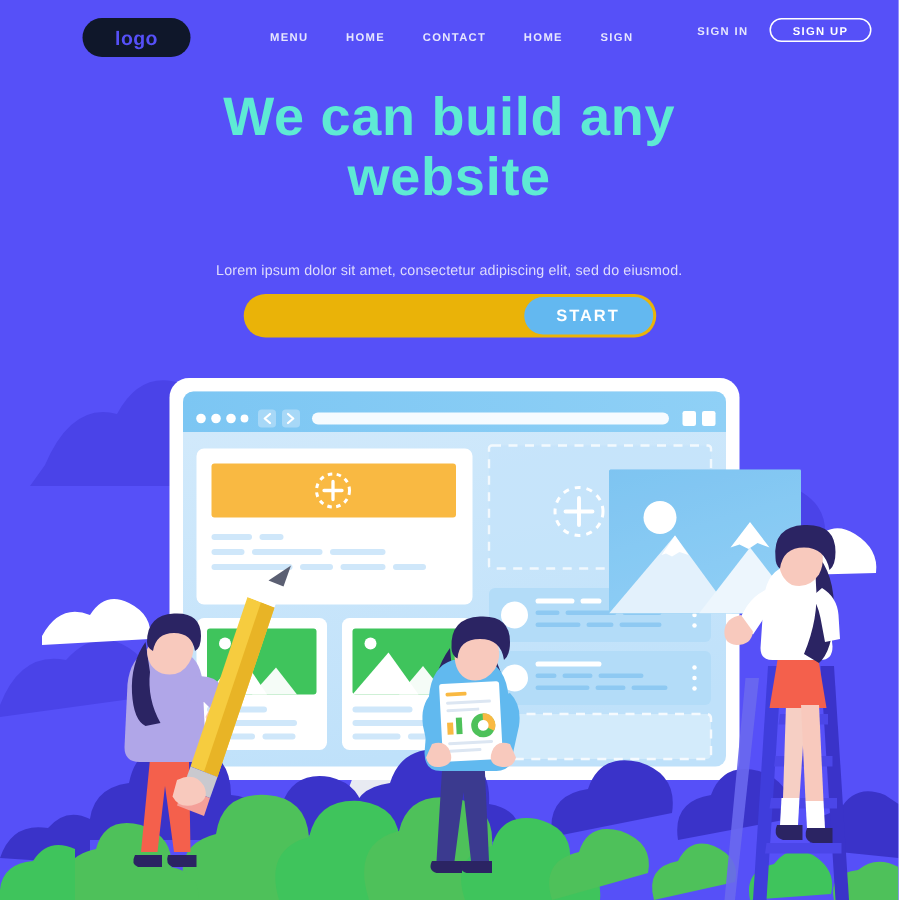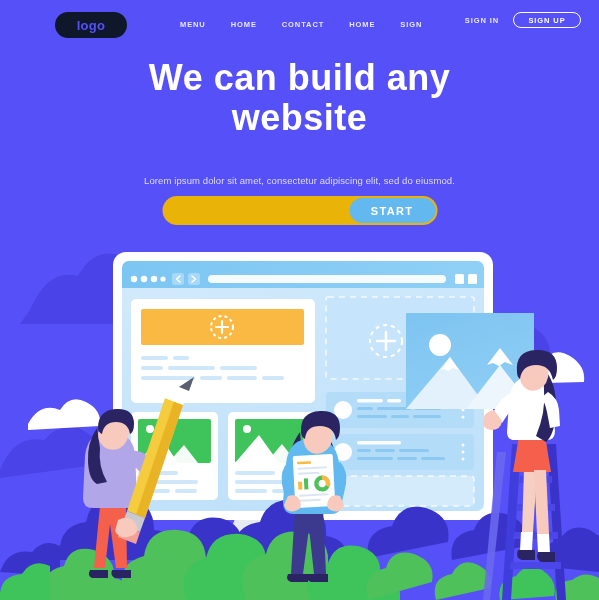--- a/index.html
+++ b/index.html
@@ -56,21 +56,21 @@
     display: flex; align-items: center; justify-content: center;
     font-size: 7.5px; font-weight: bold;
     color: #ffffff; letter-spacing: 0.9px;
   }
 
   
   .hero { position: absolute; top: 58px; left: 0; width: 599px; z-index: 55; }
   .headline {
     text-align: center;
     font-size: 36px; font-weight: bold;
-    color: #ffffff; line-height: 1.12;
+    color: #5eead4; line-height: 1.12;
     letter-spacing: 0.5px;
   }
   .subhead {
     text-align: center;
     margin-top: 36px;
     font-size: 9.5px;
     color: #dedcfc;
     letter-spacing: 0.1px;
   }
   .searchbar {

